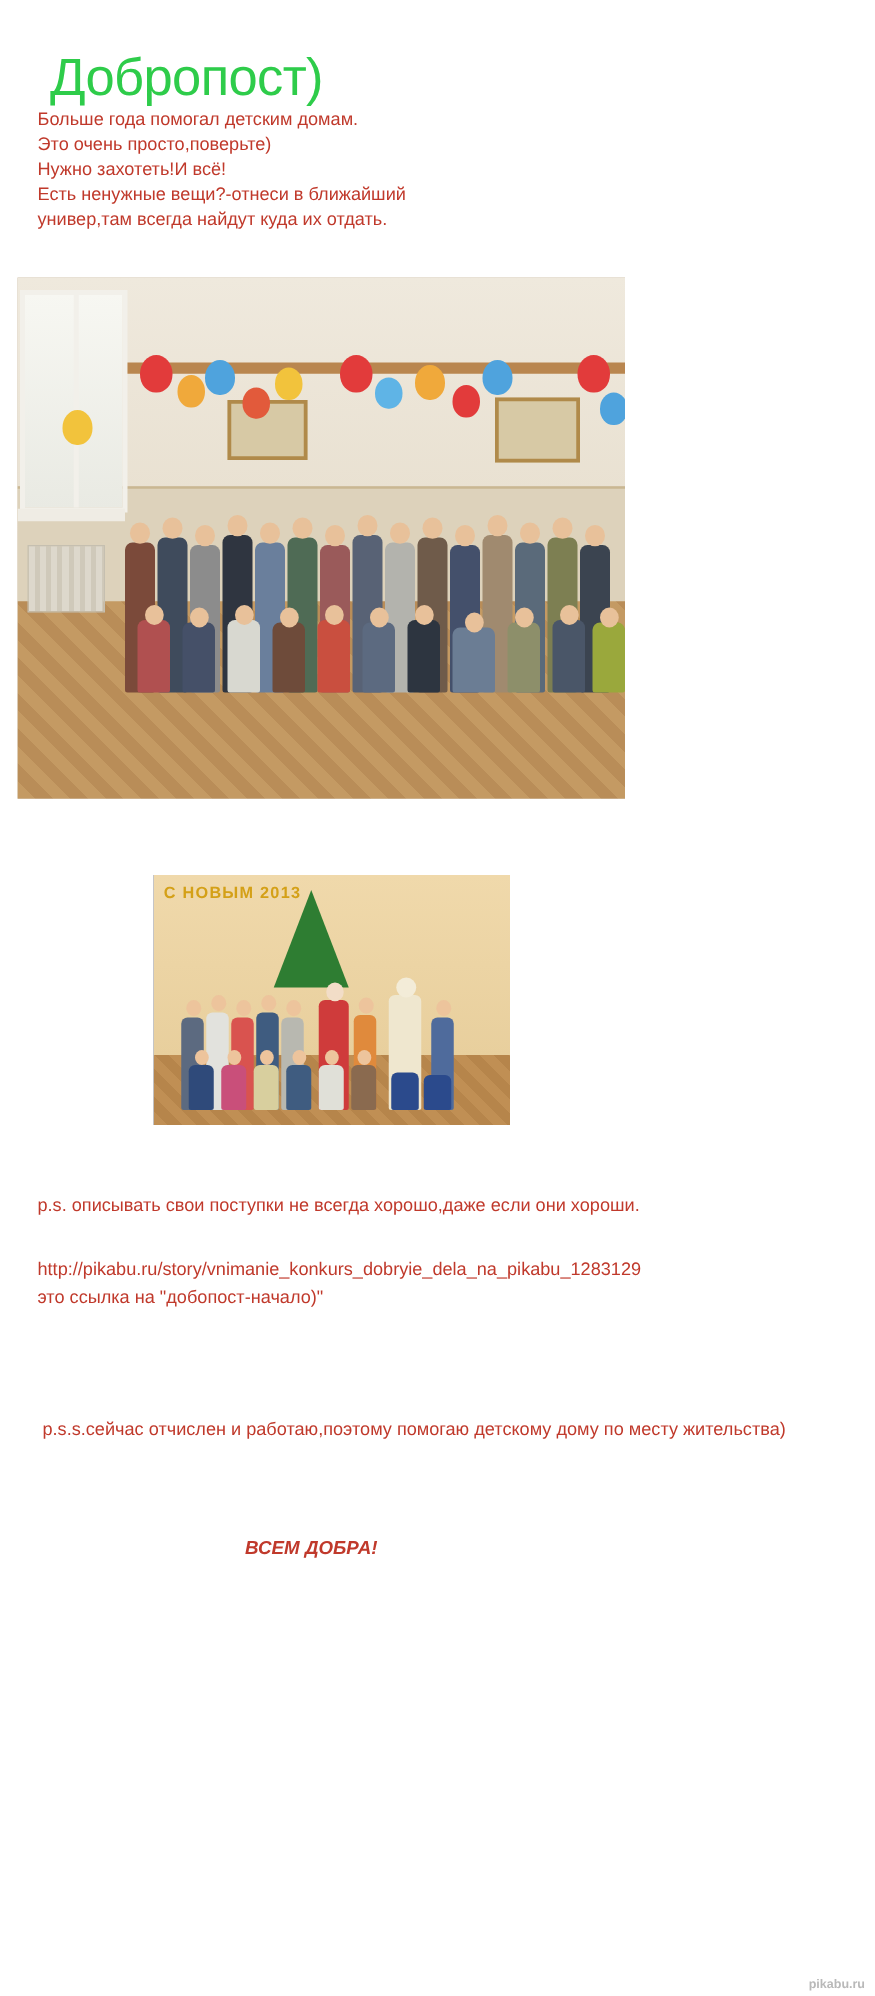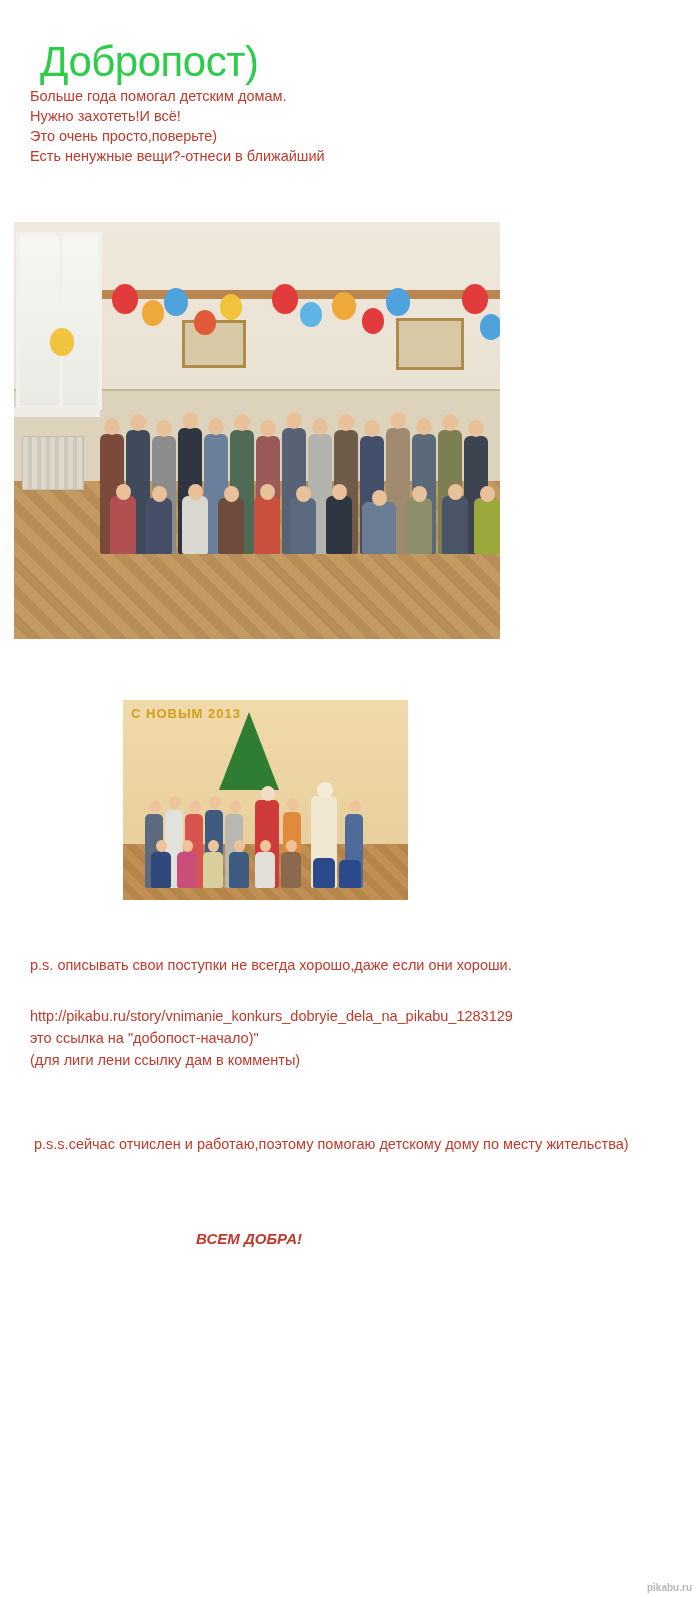--- a/index.html
+++ b/index.html
@@ -183,23 +183,24 @@
 </style>
 </head>
 <body>
 
 <div class="page">
 
   <h1 class="title">Добропост)</h1>
 
   <div class="intro">
     <div>Больше года помогал детским домам.</div>
+    <div>Это очень просто,поверьте)</div>
     <div>Нужно захотеть!И всё!</div>
-    <div>Это очень просто,поверьте)</div>
     <div>Есть ненужные вещи?-отнеси в ближайший</div>
+    <div>универ,там всегда найдут куда их отдать.</div>
   </div>
 
   <div class="photo1" role="img">
     <div class="p1-wall"></div>
     <div class="p1-wall-lower"></div>
     <div class="p1-floor"></div>
 
     <div class="p1-window"></div>
     <div class="p1-sill"></div>
     <div class="p1-rad"></div>
@@ -323,21 +324,20 @@
       <div class="p2-person" style="left:186px;width:22px;height:30px;background:#2b4a8c;"></div>
       <div class="p2-person" style="left:212px;width:22px;height:28px;background:#2b4a8c;"></div>
     </div>
   </div>
 
   <div class="ps-line">p.s. описывать свои поступки не всегда хорошо,даже если они хороши.</div>
 
   <div class="link-block">
     <div class="url-line">http://pikabu.ru/story/vnimanie_konkurs_dobryie_dela_na_pikabu_1283129</div>
     <div>это ссылка на "добопост-начало)"</div>
-    <div>(для лиги лени ссылку дам в комменты)</div>
   </div>
 
   <div class="pss">p.s.s.сейчас отчислен и работаю,поэтому помогаю детскому дому по месту жительства)</div>
 
   <div class="closing">ВСЕМ ДОБРА!</div>
 
   <div class="watermark">pikabu.ru</div>
 </div>
 
 </body></html>

